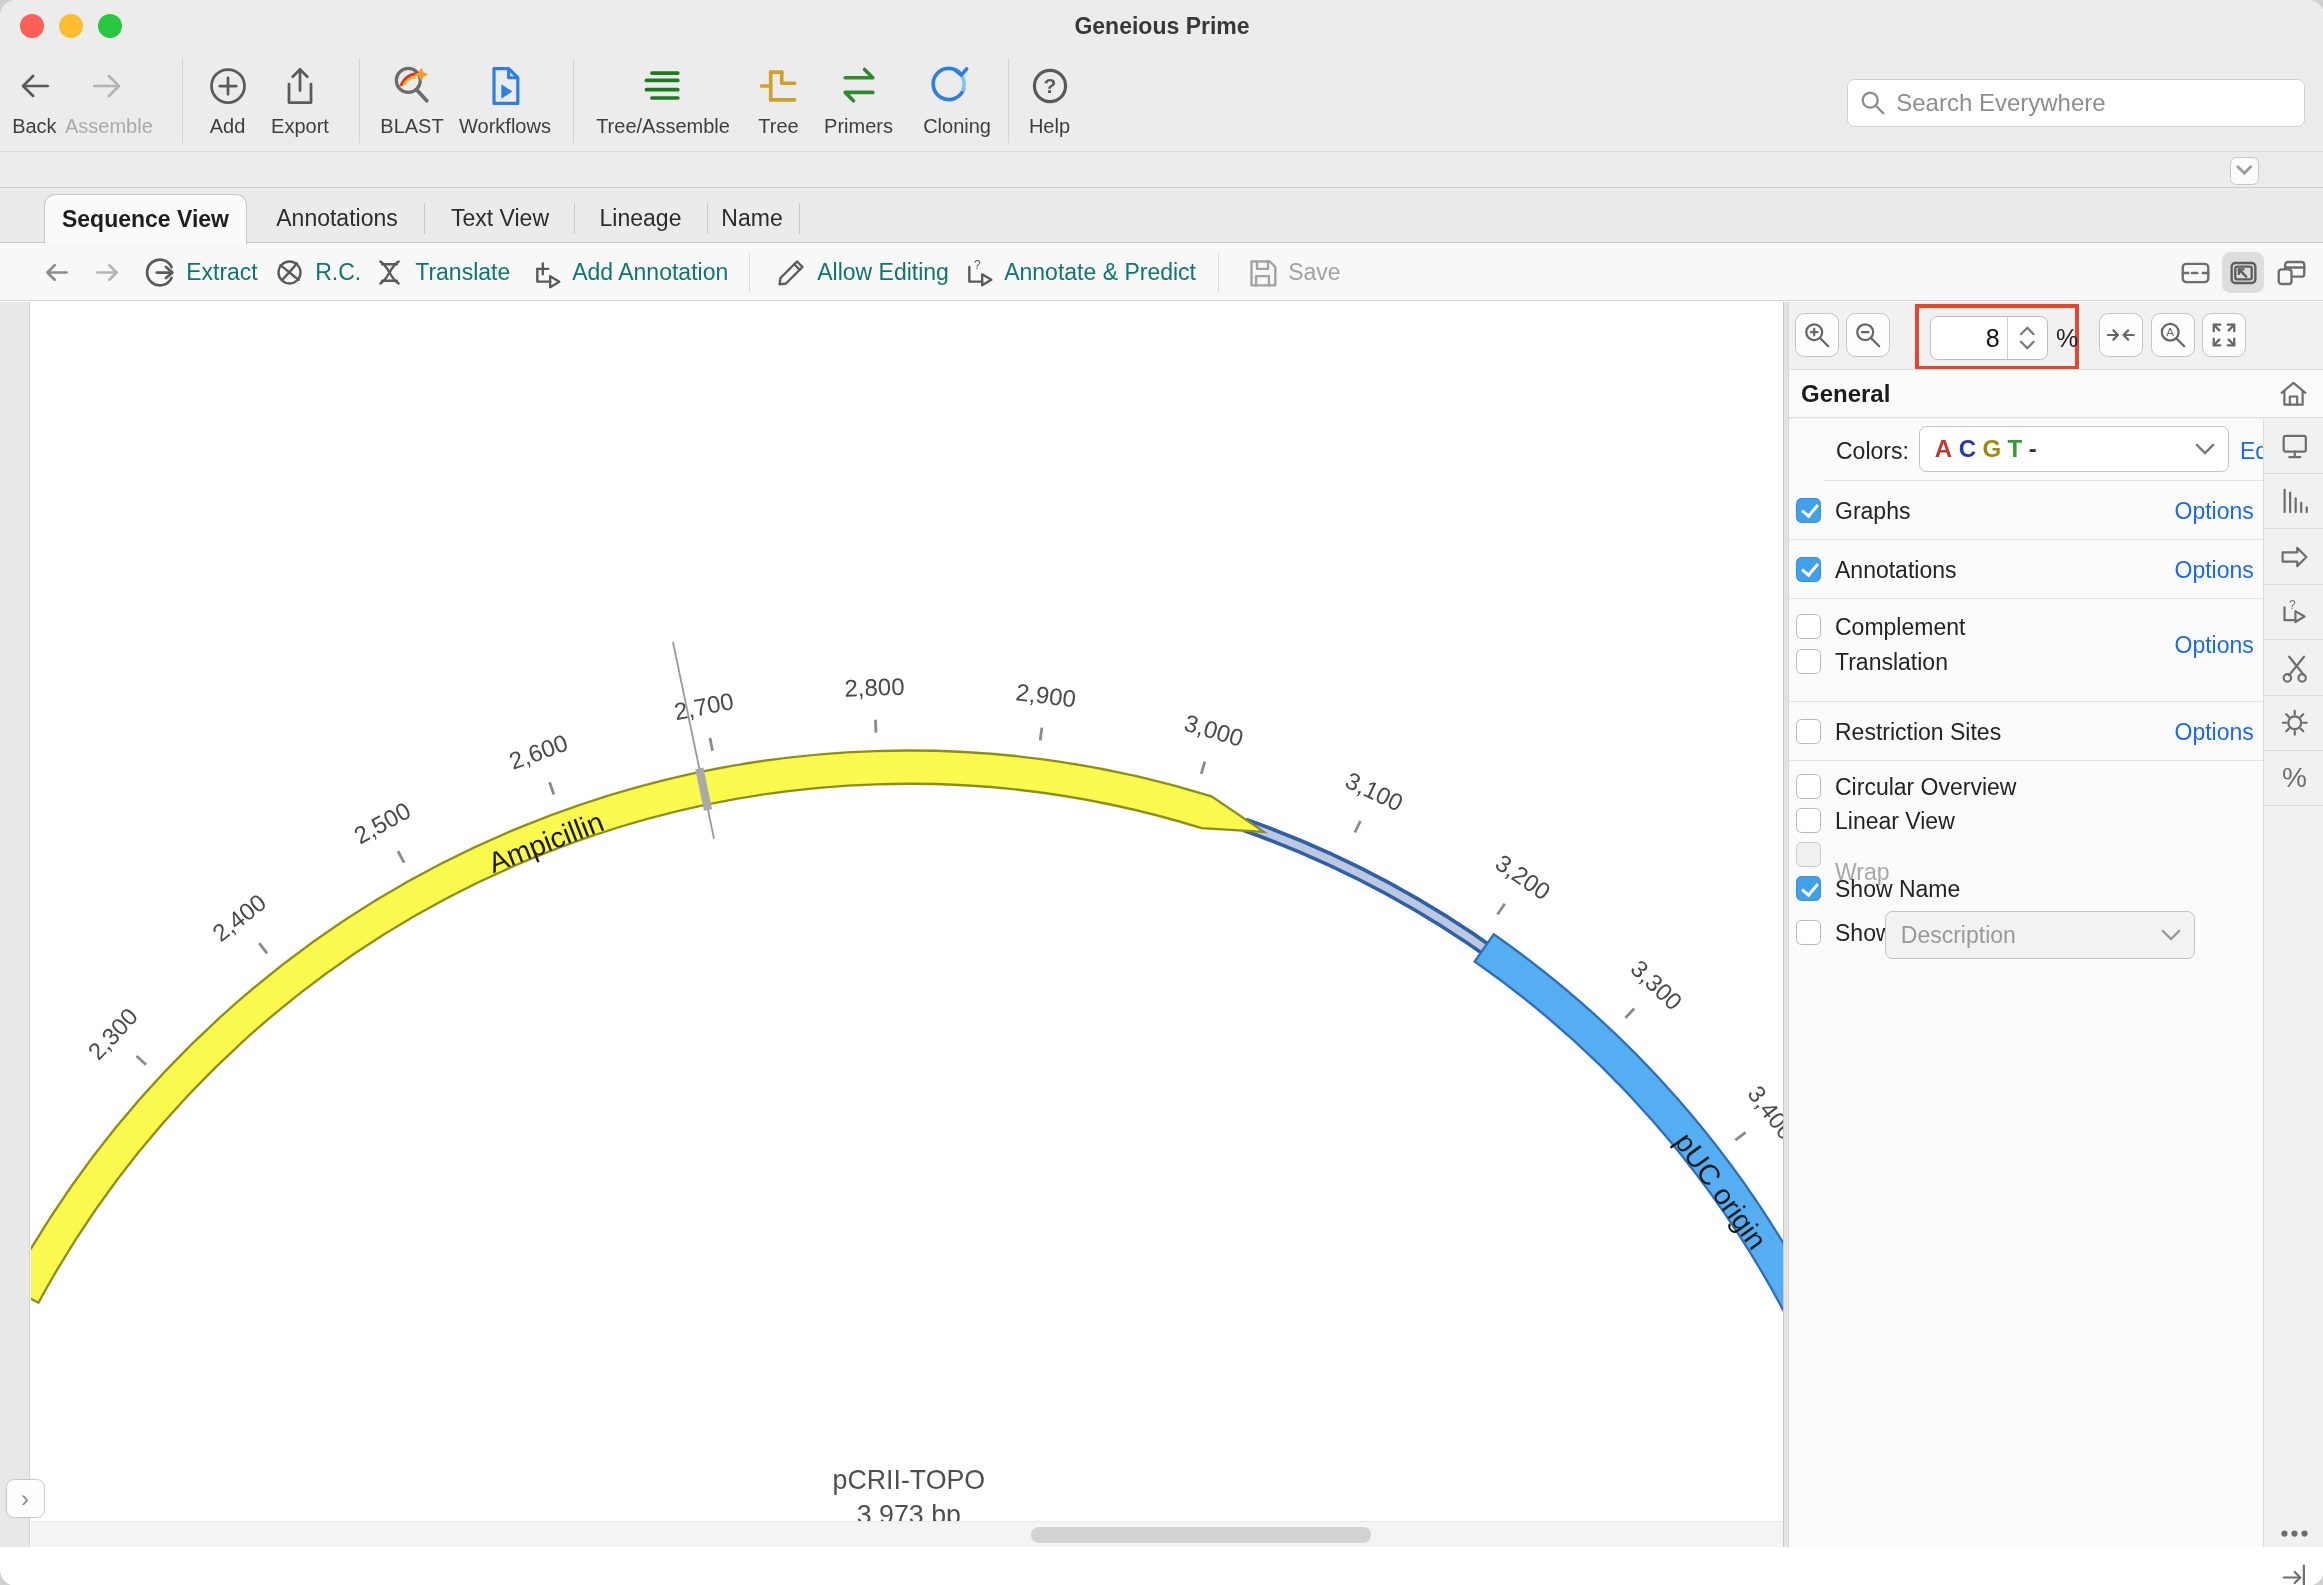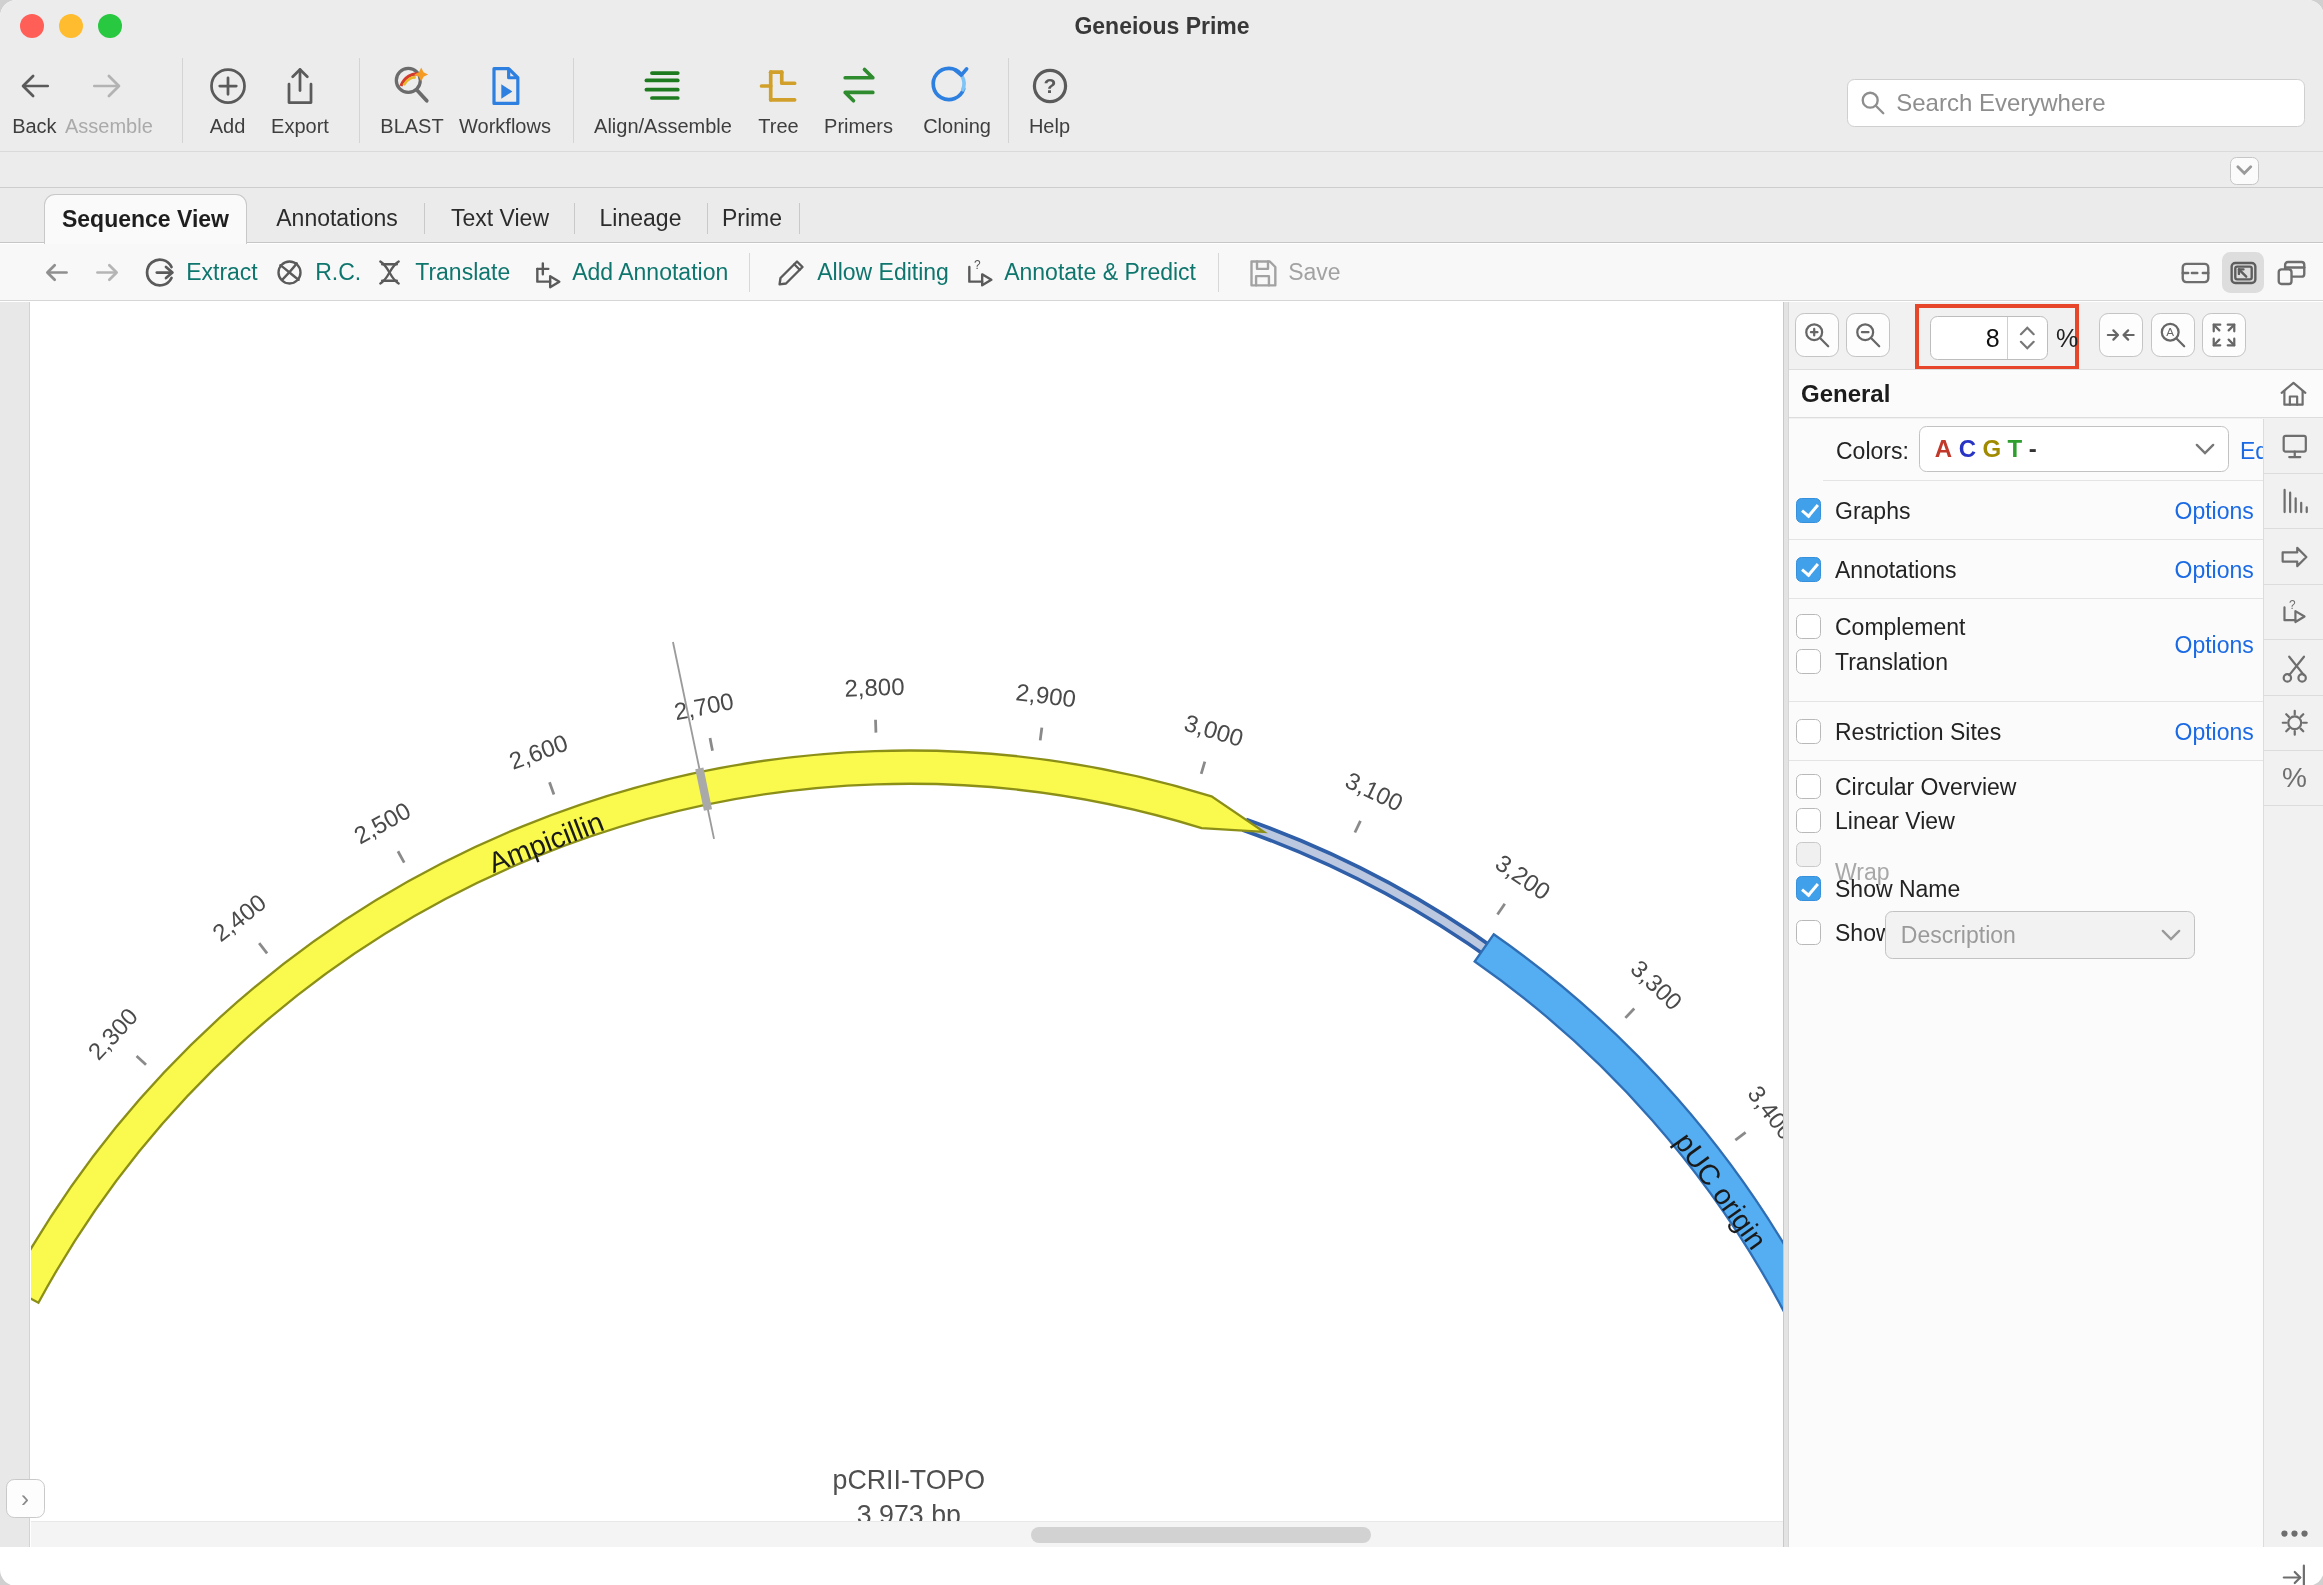--- a/index.html
+++ b/index.html
@@ -192,21 +192,21 @@
       <div class="ticon">
         <svg width="48" height="48" viewBox="0 0 52 52">
             <g fill="none" stroke="#1e7a1e" stroke-width="4" stroke-linecap="round">
           <path d="M14 12 h28"></path>
               <path d="M8 20 c6 0 10 0 34 0"></path>
               <path d="M8 30 c26 0 28 0 34 0"></path>
               <path d="M14 38 h28" transform="translate(0,1)"></path>
         </g>
           </svg>
       </div>
-      <div class="tlabel">Align/Assemble</div>
+      <div class="tlabel">Tree/Assemble</div>
     </div>
     <div class="tbtn" style="left:746px;width:65px;">
       <div class="ticon">
         <svg width="46" height="46" viewBox="0 0 50 50">
             <g fill="none" stroke="#d1a02a" stroke-width="4" stroke-linecap="round" stroke-linejoin="round">
           <path d="M6 25 h10"></path>
               <path d="M16 10 v30"></path>
               <path d="M16 10 h12"></path>
               <path d="M16 40 h26"></path>
               <path d="M28 10 v12 h14"></path>
@@ -267,21 +267,21 @@
 
   <div class="tabbar">
     <div class="underline"></div>
     <div class="tab-active">Sequence View</div>
     <div class="tab" style="left:274px;width:126px;">Annotations</div>
     <div class="tabsep" style="left:424px;"></div>
     <div class="tab" style="left:449px;width:102px;">Text View</div>
     <div class="tabsep" style="left:574px;"></div>
     <div class="tab" style="left:600px;width:81px;">Lineage</div>
     <div class="tabsep" style="left:707px;"></div>
-    <div class="tab" style="left:731px;width:42px;">Prime</div>
+    <div class="tab" style="left:731px;width:42px;">Name</div>
     <div class="tabsep" style="left:799px;"></div>
   </div>
 
   <div class="toolbar2">
     <div class="t2item" style="left:41px;">
       <svg width="31" height="31" viewBox="0 0 34 34">
           <g class="icon-stroke" style="stroke:#8f8f8f">
             <path d="M28 17 H8"></path>
             <path d="M15 9 L7 17 L15 25"></path>
           </g>

